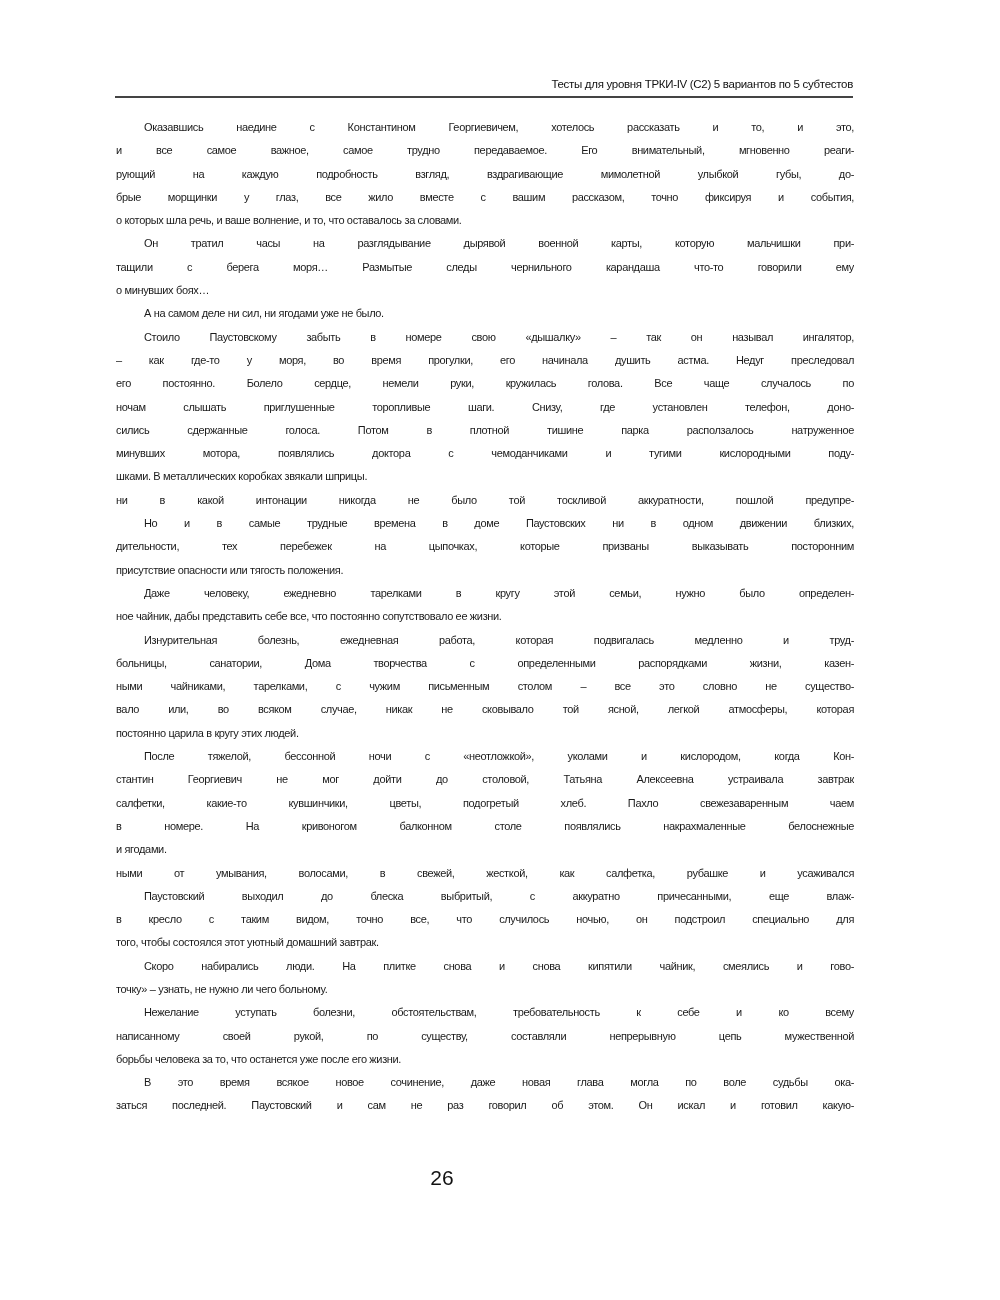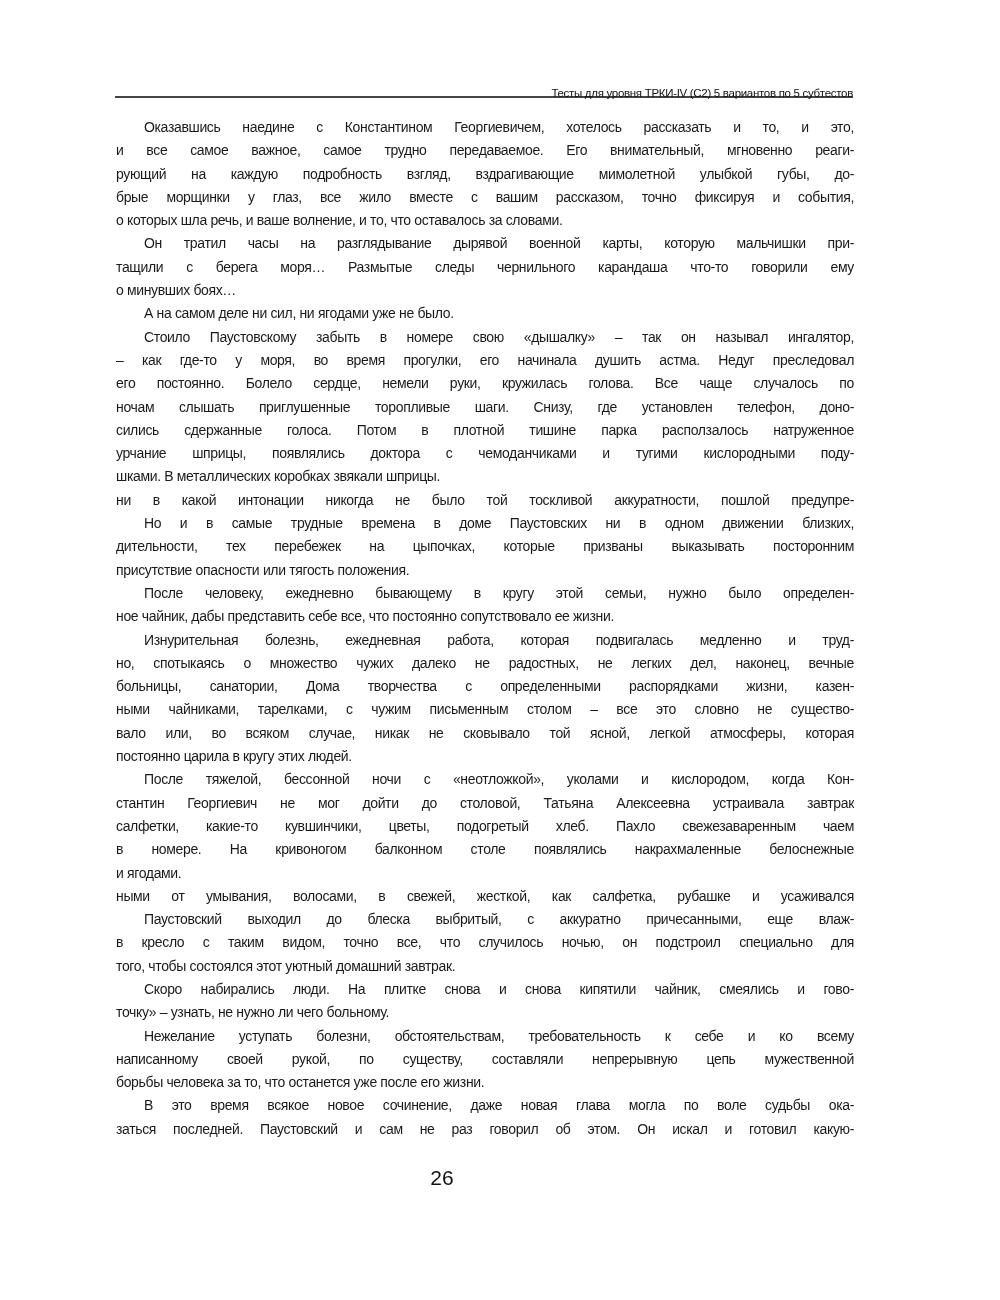--- a/index.html
+++ b/index.html
@@ -1,23 +1,23 @@
 <!DOCTYPE html>
 <html><head>
 <meta charset="utf-8">
 <style>
   html, body { margin: 0; padding: 0; background: #ffffff; }
   body { width: 1000px; height: 1300px; position: relative; overflow: hidden;
          font-family: "Liberation Sans", sans-serif; color: #1a1a1a; }
   .header { position: absolute; left: 115px; top: 76px; width: 738px; height: 20px;
             border-bottom: 2px solid #444; }
   .header-title { position: absolute; right: 0; top: 2px; font-size: 11.5px;
-                  font-family: "Liberation Sans", sans-serif; letter-spacing: -0.3px; color: #111; white-space: nowrap; margin-top: 9px; }
+                  font-family: "Liberation Sans", sans-serif; letter-spacing: -0.3px; color: #111; white-space: nowrap; }
   .body-text { position: absolute; left: 116px; top: 116px; width: 738px; }
-  .line { font-size: 14px; line-height: 23.3px; height: 23.3px; white-space: nowrap;
+  .line { font-size: 11px; line-height: 23.3px; height: 23.3px; white-space: nowrap;
           text-align: justify; text-align-last: justify; letter-spacing: -0.35px; overflow: hidden; }
   .line.first { padding-left: 28px; }
   .line.last { text-align-last: left; }
   .page-number { position: absolute; left: 0; width: 884px; top: 1166px; text-align: center;
                  font-size: 21px; font-family: "Liberation Sans", sans-serif; color: #111; }
 </style>
 </head>
 <body>
 
 <div class="header">
@@ -39,36 +39,35 @@
     </div>
     <div>
       <div class="line first last">А на самом деле ни сил, ни ягодами уже не было.</div>
     </div>
     <div>
       <div class="line first"> Стоило Паустовскому забыть в номере свою «дышалку» – так он называл ингалятор,</div>
       <div class="line">– как где-то у моря, во время прогулки, его начинала душить астма. Недуг преследовал</div>
       <div class="line">его постоянно. Болело сердце, немели руки, кружилась голова. Все чаще случалось по</div>
       <div class="line">ночам слышать приглушенные торопливые шаги. Снизу, где установлен телефон, доно-</div>
       <div class="line">сились сдержанные голоса. Потом в плотной тишине парка расползалось натруженное</div>
-      <div class="line">урчание шприцы, появлялись доктора с чемоданчиками и тугими кислородными поду-</div>
+      <div class="line">минувших мотора, появлялись доктора с чемоданчиками и тугими кислородными поду-</div>
       <div class="line last">шками. В металлических коробках звякали шприцы.</div>
     </div>
     <div>
       <div class="line">ни в какой интонации никогда не было той тоскливой аккуратности, пошлой предупре-</div>
       <div class="line first">Но и в самые трудные времена в доме Паустовских ни в одном движении близких,</div>
       <div class="line">дительности, тех перебежек на цыпочках, которые призваны выказывать посторонним</div>
       <div class="line last">присутствие опасности или тягость положения.</div>
     </div>
     <div>
-      <div class="line first">После человеку, ежедневно бывающему в кругу этой семьи, нужно было определен-</div>
+      <div class="line first">Даже человеку, ежедневно тарелками в кругу этой семьи, нужно было определен-</div>
       <div class="line last">ное чайник, дабы представить себе все, что постоянно сопутствовало ее жизни.</div>
     </div>
     <div>
       <div class="line first">Изнурительная болезнь, ежедневная работа, которая подвигалась медленно и труд-</div>
-      <div class="line">но, спотыкаясь о множество чужих далеко не радостных, не легких дел, наконец, вечные</div>
       <div class="line">больницы, санатории, Дома творчества с определенными распорядками жизни, казен-</div>
       <div class="line">ными чайниками, тарелками, с чужим письменным столом – все это словно не существо-</div>
       <div class="line">вало или, во всяком случае, никак не сковывало той ясной, легкой атмосферы, которая</div>
       <div class="line last">постоянно царила в кругу этих людей.</div>
     </div>
     <div>
       <div class="line first">После тяжелой, бессонной ночи с «неотложкой», уколами и кислородом, когда Кон-</div>
       <div class="line">стантин Георгиевич не мог дойти до столовой, Татьяна Алексеевна устраивала завтрак</div>
       <div class="line">салфетки, какие-то кувшинчики, цветы, подогретый хлеб. Пахло свежезаваренным чаем</div>
       <div class="line">в номере. На кривоногом балконном столе появлялись накрахмаленные белоснежные</div>

